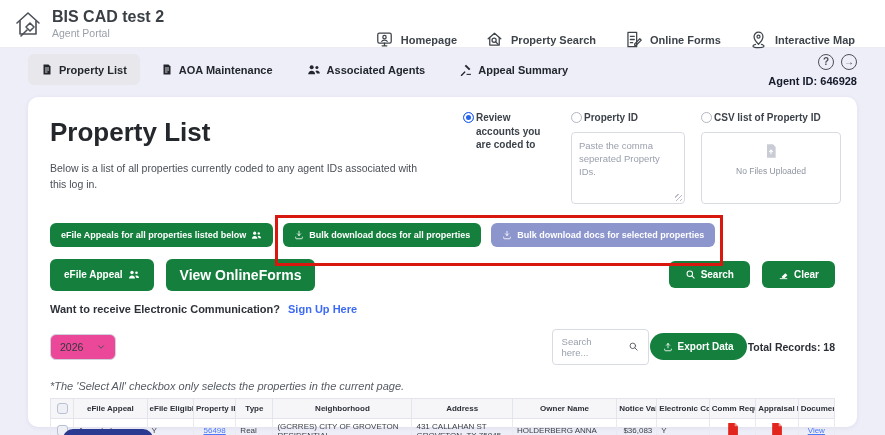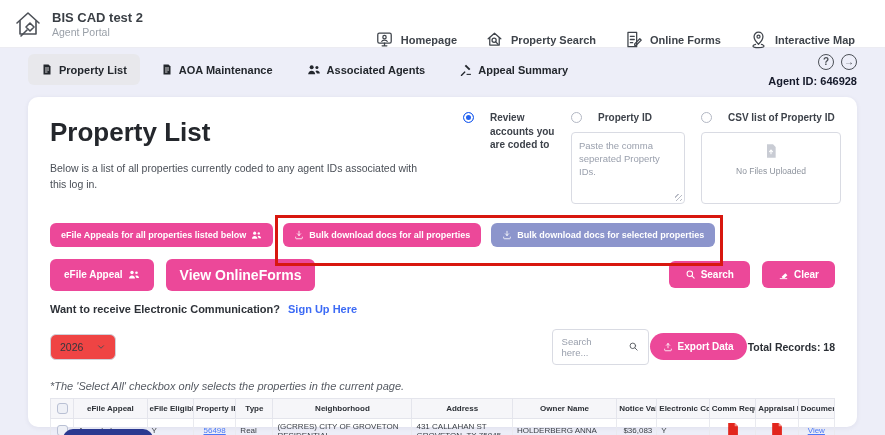--- a/index.html
+++ b/index.html
@@ -5,21 +5,21 @@
   * { margin:0; padding:0; box-sizing:border-box; }
   html,body { width:885px; height:435px; overflow:hidden; }
   body { font-family:"Liberation Sans", sans-serif; background:#edeef8; }
   .screen { position:relative; width:885px; height:435px; overflow:hidden; }
 
   
   .topbar { height:48px; background:#fff; display:flex; justify-content:space-between;
             align-items:center; padding:0 30px 0 12px; border-bottom:1px solid #ececf2; }
   .brand { display:flex; align-items:center; gap:8px; }
   .brand svg { display:block; }
-  .brand-title { font-size:13px; font-weight:bold; color:#3a3f45; }
+  .brand-title { font-size:16px; font-weight:bold; color:#3a3f45; }
   .brand-sub { font-size:10.5px; color:#9aa0a8; margin-top:1px; }
   .nav { display:flex; gap:28px; }
   .nav-item { display:flex; align-items:center; gap:7px; font-size:11px; font-weight:bold;
               color:#3f444b; cursor:pointer; white-space:nowrap;margin-top:32px; }
 
   
   .page { position:relative; padding:6px 28px 0; }
   .tabrow { display:flex; justify-content:space-between; align-items:flex-start; }
   .tabs { display:flex; gap:8px; }
   .tab { display:flex; align-items:center; gap:6px; font-size:11px; font-weight:bold;
@@ -33,52 +33,52 @@
   .agent-id { font-size:11px; font-weight:bold; color:#15192a; margin-top:5px; }
 
   
   .card { position:relative; background:#fff; border-radius:10px; margin-top:10px;
           padding:16px 22px; height:330px; box-shadow:0 1px 5px rgba(40,40,90,.07); }
   .page-title { font-size:26px; font-weight:bold; color:#24272c; margin:4px 0 12px; }
   .page-desc { font-size:10.5px; color:#4a4f57; width:370px; line-height:1.55; }
 
   
   .radio-zone { position:absolute; top:14px; right:16px; display:flex; gap:16px; }
-  .radio-opt { display:flex; gap:16px; font-size:10px; font-weight:bold; color:#3d424a; line-height:1.35; }
+  .radio-opt { display:flex; gap:2px; font-size:10px; font-weight:bold; color:#3d424a; line-height:1.35; }
   .radio { width:11px; height:11px; border-radius:50%; border:1.5px solid #b3b8c4;
            flex:0 0 auto; margin-top:1px; cursor:pointer; }
   .radio.checked { border-color:#2563f0; background:#2563f0; box-shadow:inset 0 0 0 2px #fff; }
   .rcol1 { width:92px; }
   .textarea-box { position:relative; margin-top:7px; width:114px; height:72px;
                   border:1px solid #d9dbe3; border-radius:4px; padding:6px 7px;
                   font-size:9.5px; color:#9aa0ad; line-height:1.4; cursor:text; }
   .textarea-box::after { content:""; position:absolute; right:2px; bottom:2px; width:7px; height:7px;
       background:repeating-linear-gradient(135deg, transparent 0 2px, #b9bcc6 2px 3px); }
   .file-box { margin-top:7px; width:140px; height:72px; border:1px solid #d9dbe3;
               border-radius:4px; text-align:center; padding-top:5px; cursor:pointer; }
   .file-box-title { font-size:10.5px; font-weight:bold; color:#2c3036; }
   .no-files { font-size:8.5px; color:#8d939d; margin-top:3px; }
 
   
-  .btn { display:inline-flex; align-items:center; gap:5px; background:#ec4899; color:#fff;
+  .btn { display:inline-flex; align-items:center; gap:5px; background:#15803d; color:#fff;
          font-weight:bold; font-size:9px; font-family:"Liberation Sans",sans-serif;
          padding:7px 11px; border:none; border-radius:6px; cursor:pointer; white-space:nowrap; }
   .btn.light { background:#8c95cc; }
   .btn.pill { border-radius:14px; }
   .actions1 { display:flex; gap:10px; margin-top:30px; }
   .actions2 { display:flex; justify-content:space-between; align-items:center; margin-top:12px; }
   .actions2 .grp { display:flex; gap:12px; }
   .ecomm { margin-top:12px; font-size:11px; font-weight:bold; color:#2e3238; }
   .ecomm a { color:#3d6bf5; text-decoration:none; margin-left:8px; cursor:pointer; }
 
   
   .toolsrow { display:flex; justify-content:space-between; align-items:center; margin-top:14px; }
   .year-select { width:66px; border:1px solid #cfd2da; border-radius:6px; padding:6px 9px;
                  font-size:10.5px; color:#33373d; display:flex; justify-content:space-between;
-                 align-items:center; cursor:pointer; background:#ef4444; }
+                 align-items:center; cursor:pointer; background:#ec4899; }
   .tools-right { display:flex; align-items:center; gap:1px; }
   .search-box { display:flex; justify-content:space-between; align-items:center; gap:8px;
                 border:1px solid #d9dbe3; border-radius:4px; padding:6px 9px; width:97px;
                 font-size:9.5px; color:#9aa0ad; cursor:text; }
   .total { font-size:10.5px; font-weight:bold; color:#2c3036; white-space:nowrap; }
   .note { margin-top:15px; font-size:11px; font-style:italic; color:#565b63; }
 
   
   table { width:100%; border-collapse:collapse; margin-top:6px; table-layout:fixed; }
   th { background:#f6f6f9; border:1px solid #e4e5ec; font-size:8px; color:#2c3036;

